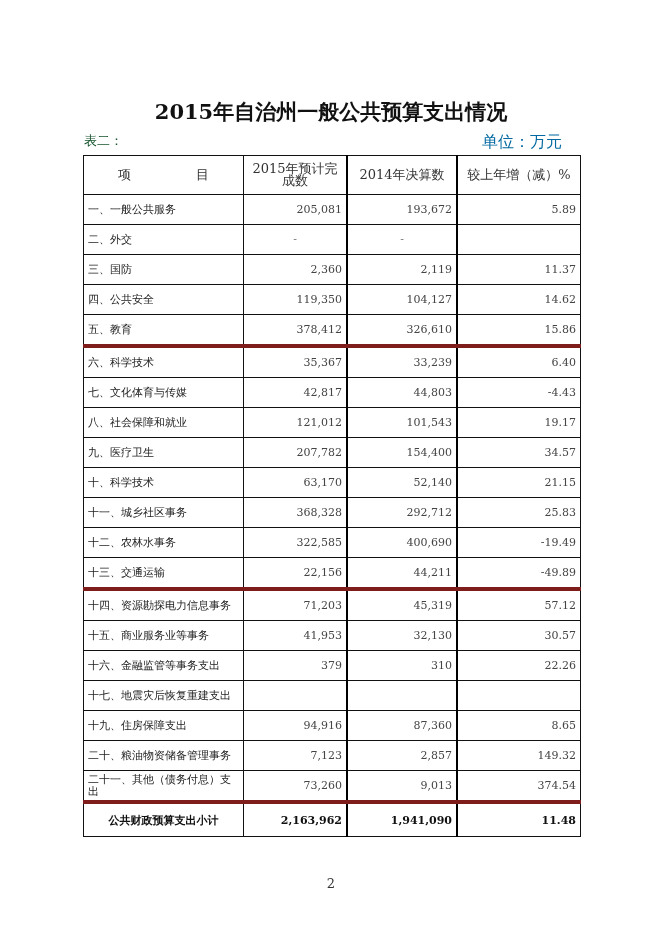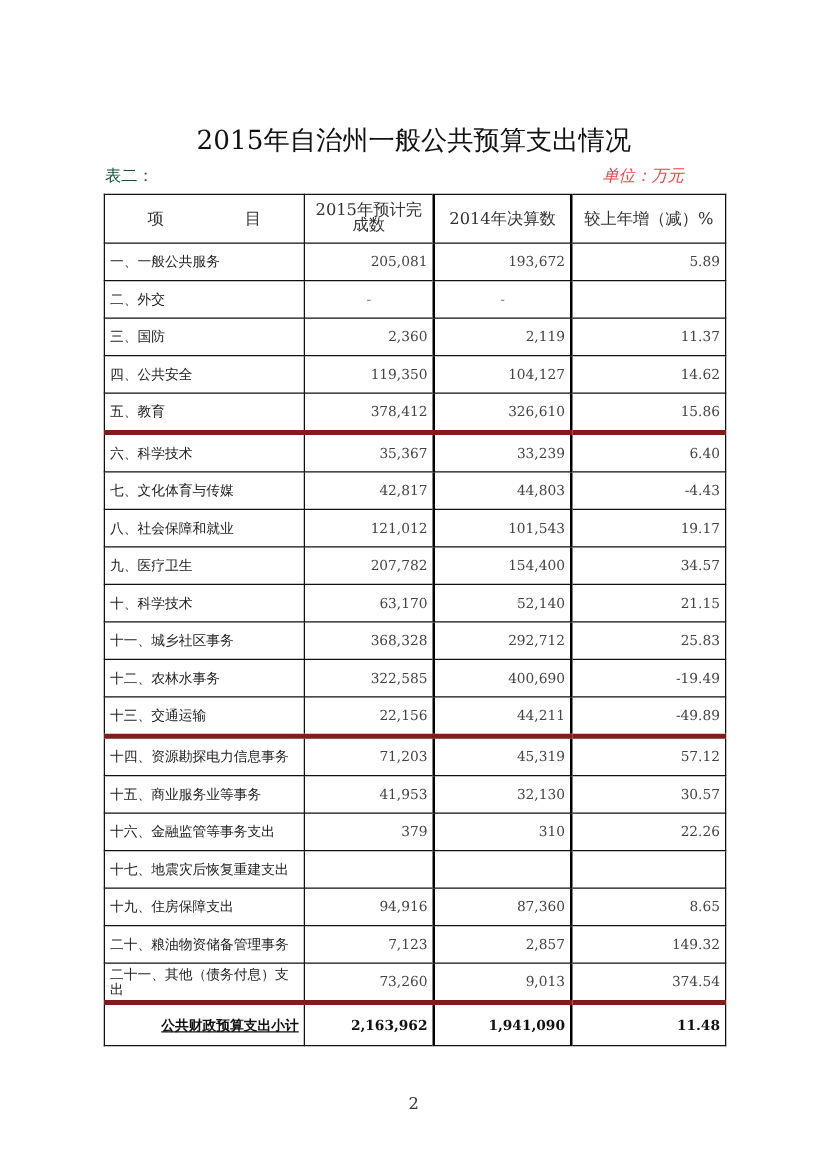--- a/index.html
+++ b/index.html
@@ -1,33 +1,33 @@
 <!DOCTYPE html>
 <html><head>
 <meta charset="utf-8">
 <style>
   html, body { margin:0; padding:0; background:#ffffff; }
   body { width:662px; height:936px; position:relative; overflow:hidden; font-family:"DejaVu Serif", serif; color:#222; }
-  .title { position:absolute; top:98px; left:0; width:662px; text-align:center; font-size:21px; color:#111; }
+  .title { position:absolute; top:98px; left:0; width:662px; text-align:center; font-size:21px; color:#111;font-weight:bold; }
   .table-no { position:absolute; top:132px; left:84px; font-size:13px; color:#14532d; }
-  .unit { position:absolute; top:132px; left:482px; font-size:13px; color:#ef4444;font-style:italic; }
+  .unit { position:absolute; top:132px; left:482px; font-size:16px; color:#0369a1; }
   table { position:absolute; top:155px; left:83px; border-collapse:collapse; width:495px; table-layout:fixed; }
   td, th { border:1px solid #111; font-size:11px; font-weight:normal; padding:0 4px; height:29px; overflow:hidden; }
   th { height:38px; font-size:13px; color:#333; }
   th.c0 { text-align:center; }
   .c0 { width:151px; text-align:left; }
   .c1 { width:94px;margin-top:12px; }
   .c2 { width:100px; }
   .c3 { width:114px; }
   td.num { text-align:right; color:#444; }
   td.center { text-align:center; color:#777; }
   .vthick-l { border-left:2px solid #000; }
   .thick-b td { border-bottom:4px solid #7f1d1d; }
   tr.total td { font-weight:bold; height:32px; color:#111; }
-  tr.total td.c0 { text-align:right;text-decoration:underline; }
+  tr.total td.c0 { text-align:center; }
   .twoline { line-height:12px; }
   .hdr-item { display:flex; justify-content:space-between; padding:0 30px; }
   .page-no { position:absolute; top:876px; left:0; width:662px; text-align:center; font-size:13px; color:#333; }
 </style>
 </head>
 <body>
 
 <div class="title">2015年自治州一般公共预算支出情况</div>
 <div class="table-no">表二：</div>
 <div class="unit">单位：万元</div>

